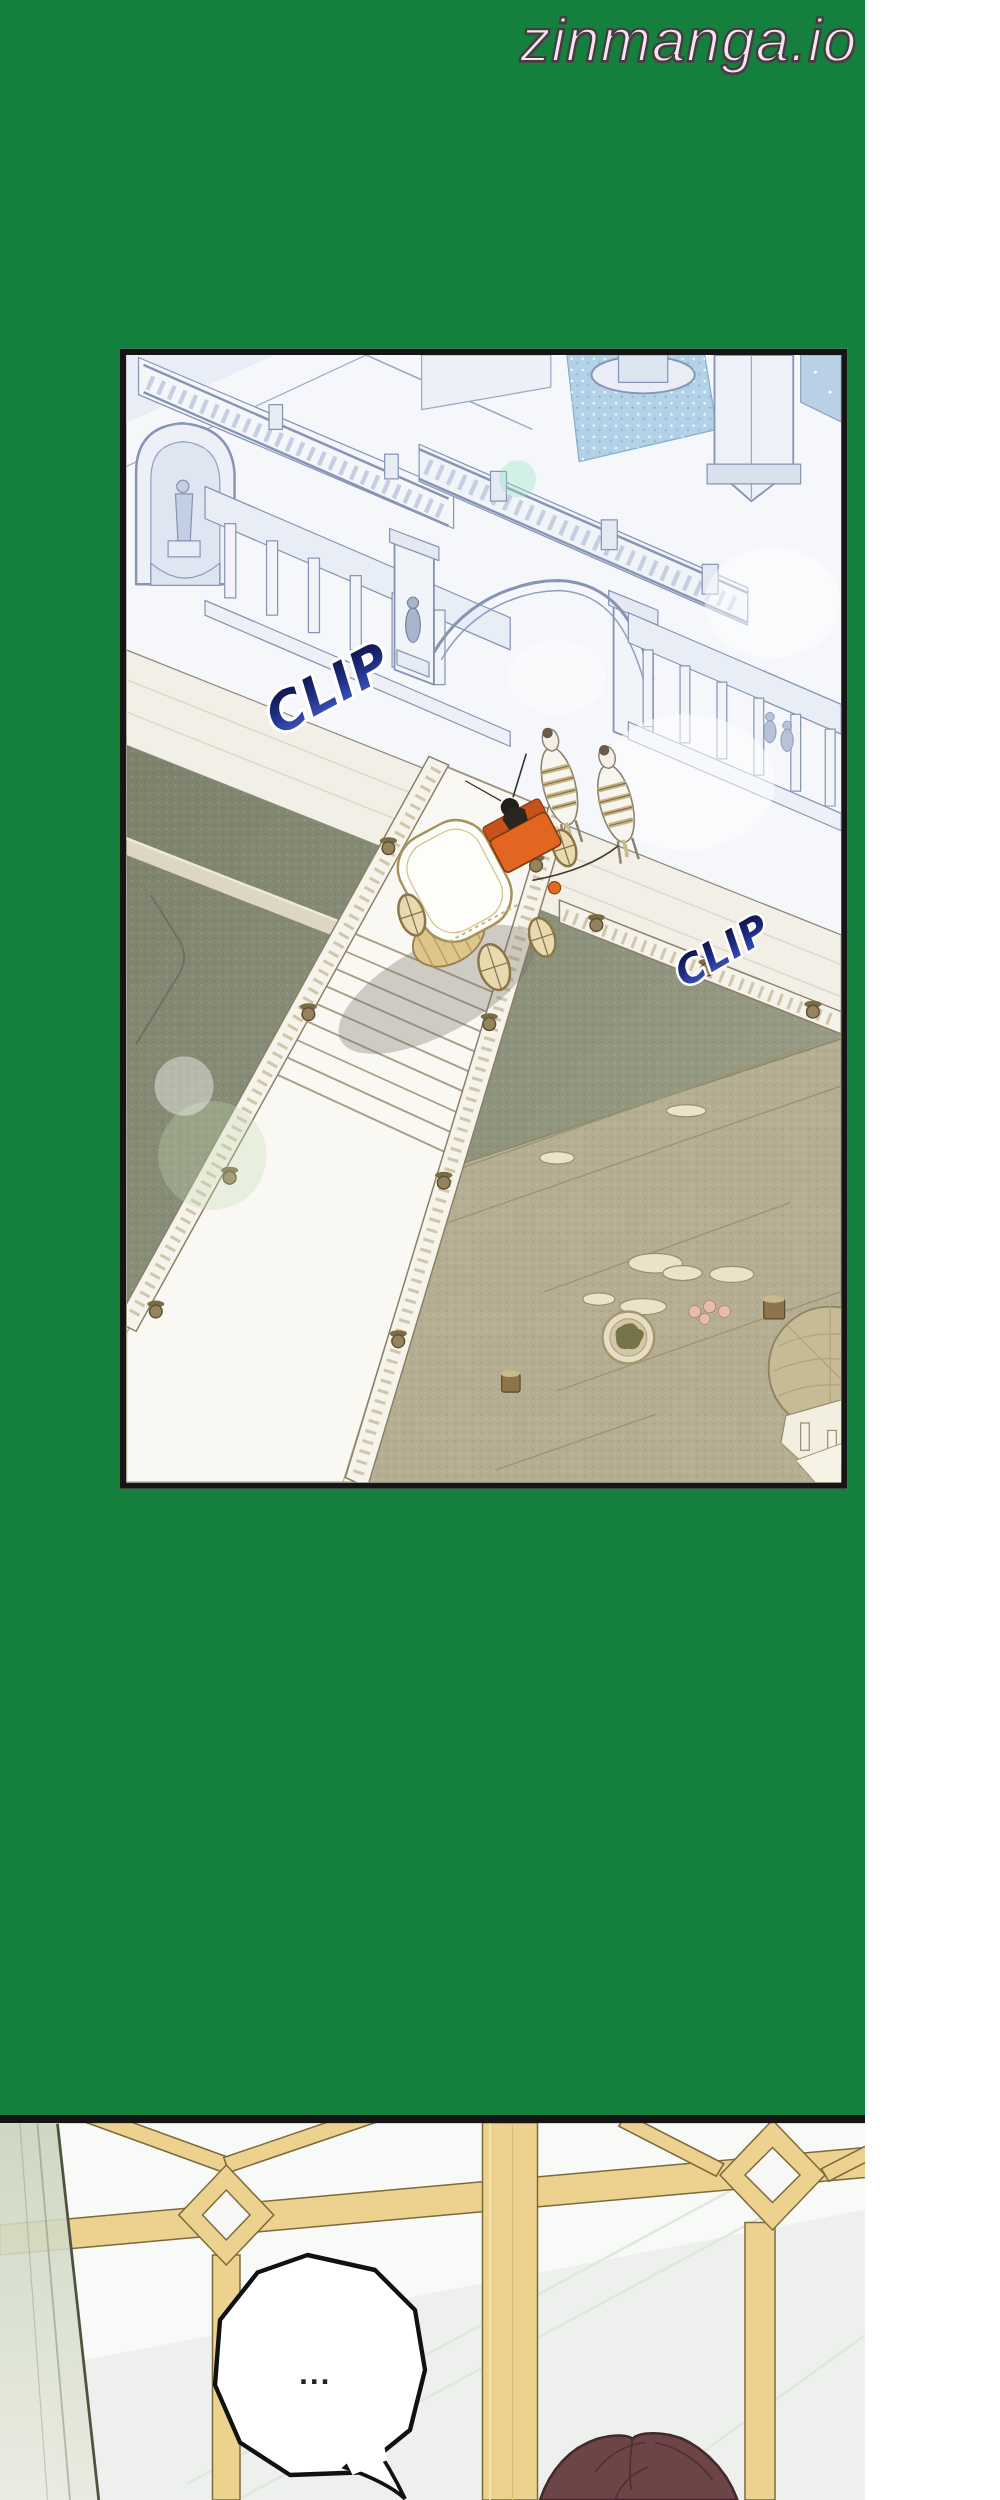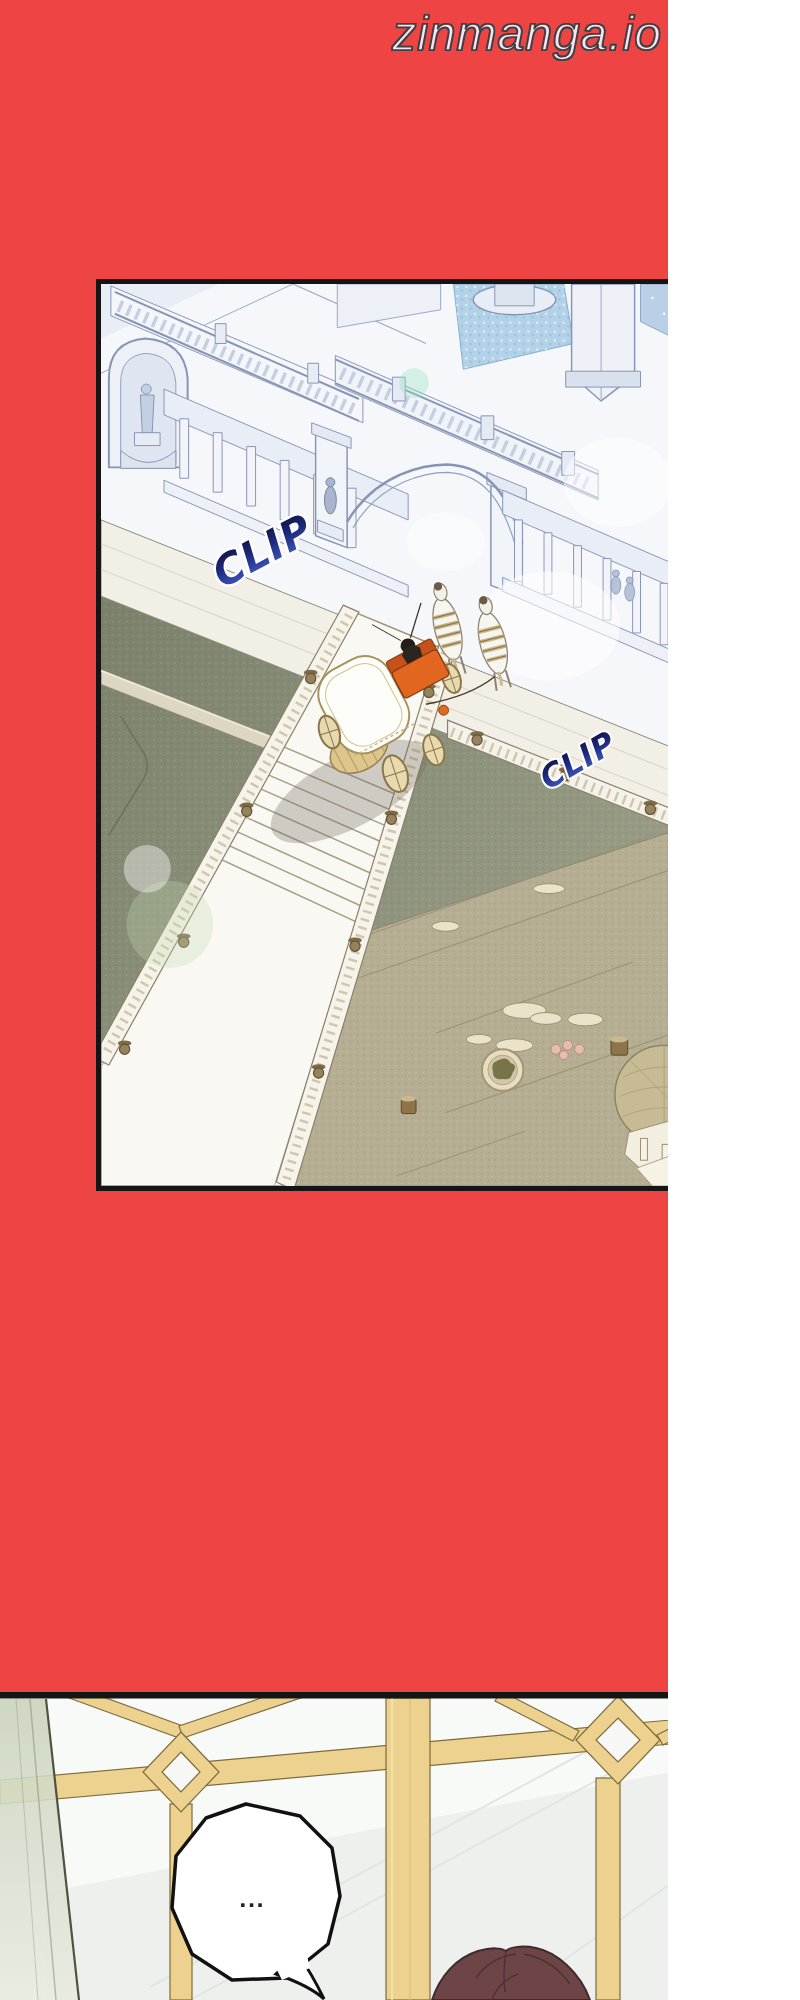--- a/index.html
+++ b/index.html
@@ -1,17 +1,17 @@
 <!DOCTYPE html>
 <html><head>
 <meta charset="utf-8">
 <style>
   html,body{margin:0;padding:0;background:#ffffff;}
-  .page{position:relative;width:668px;height:2000px;background:#ef4444;overflow:hidden;
-        font-family:"Liberation Sans",sans-serif;}
+  .page{position:relative;width:668px;height:2000px;background:#15803d;overflow:hidden;
+        font-family:"Liberation Sans",sans-serif;padding-left:24px;}
   .watermark{position:absolute;top:6px;right:6px;font-style:italic;font-weight:400;
         font-size:48px;letter-spacing:1px;color:#f9e2f2;
         -webkit-text-stroke:1.6px #3f3f3f;
         text-shadow:1px 1px 0 #4a4a4a,-1px -1px 0 #4a4a4a,1px -1px 0 #4a4a4a,-1px 1px 0 #4a4a4a;}
   .panel-main{position:absolute;left:96px;top:279px;width:582px;height:912px;
         border:5px solid #151515;box-sizing:border-box;background:#f5f7fb;}
   .panel-bottom{position:absolute;left:0;top:1692px;width:800px;height:308px;background:#f6f8f6;}
   svg{display:block;width:100%;height:100%;}
   .sfx{font-family:"DejaVu Sans",sans-serif;font-weight:bold;font-style:italic;letter-spacing:1px;}
   .dots{font-family:"DejaVu Sans",sans-serif;font-weight:bold;}

